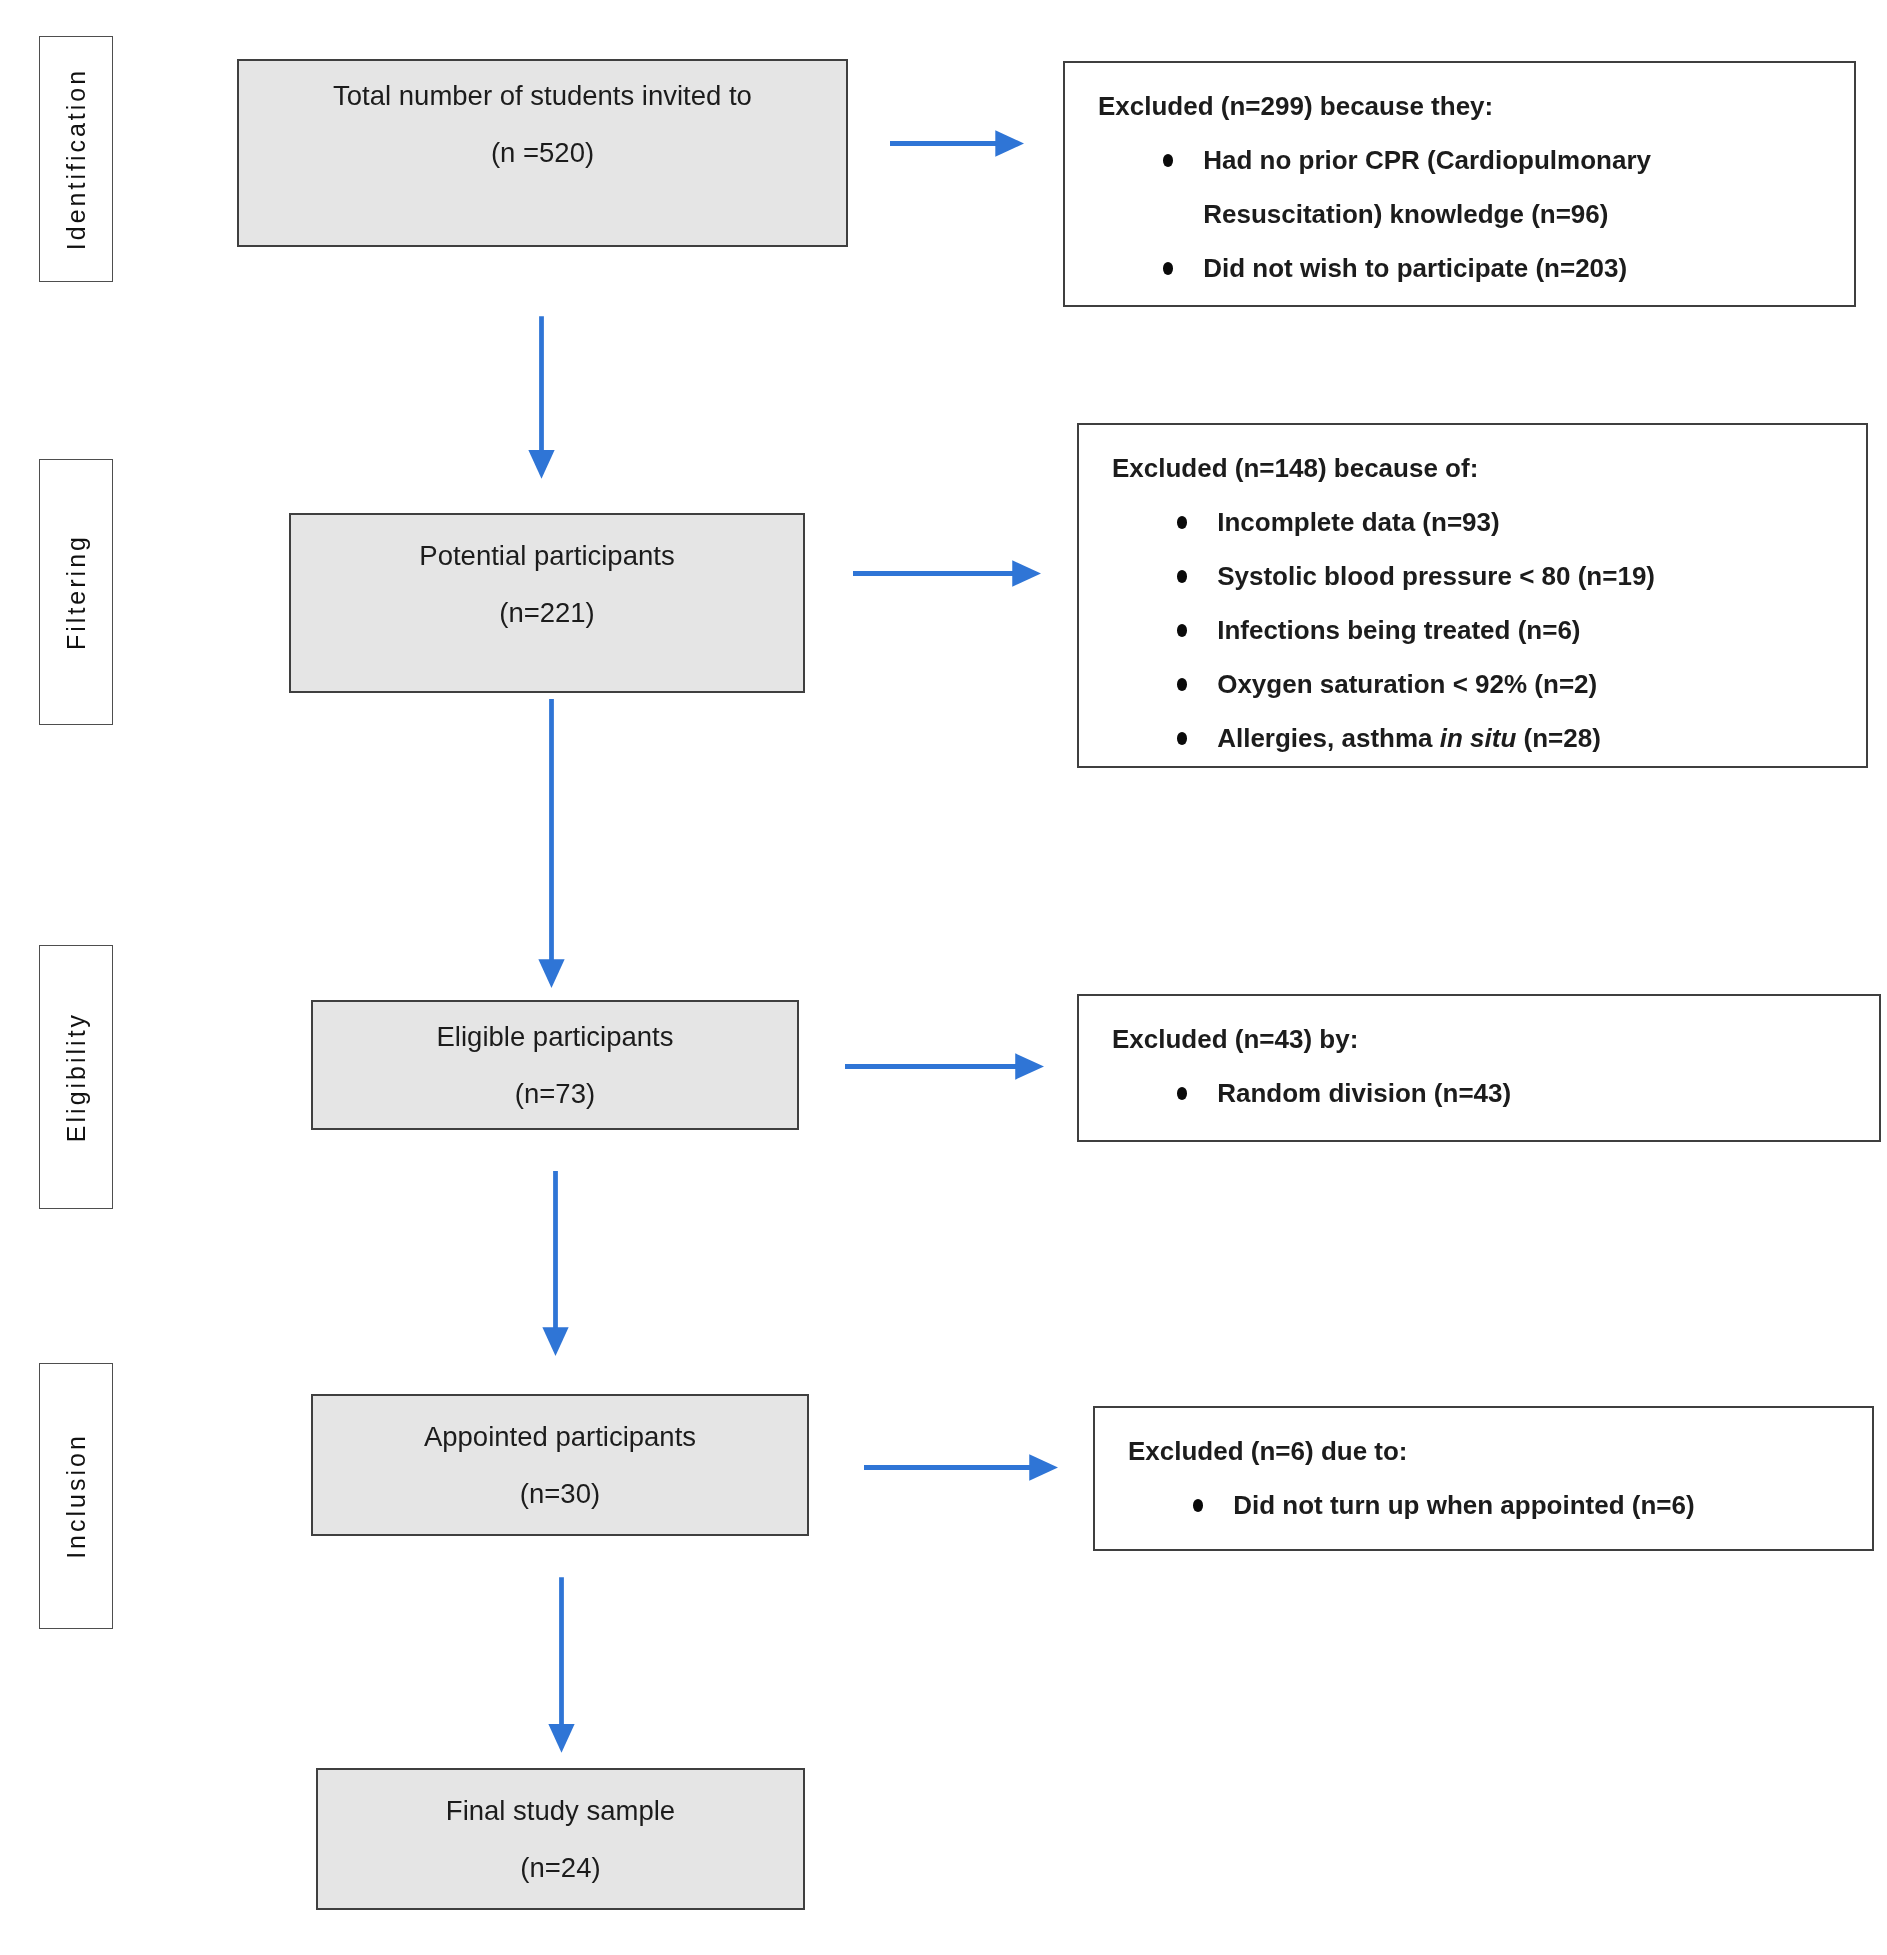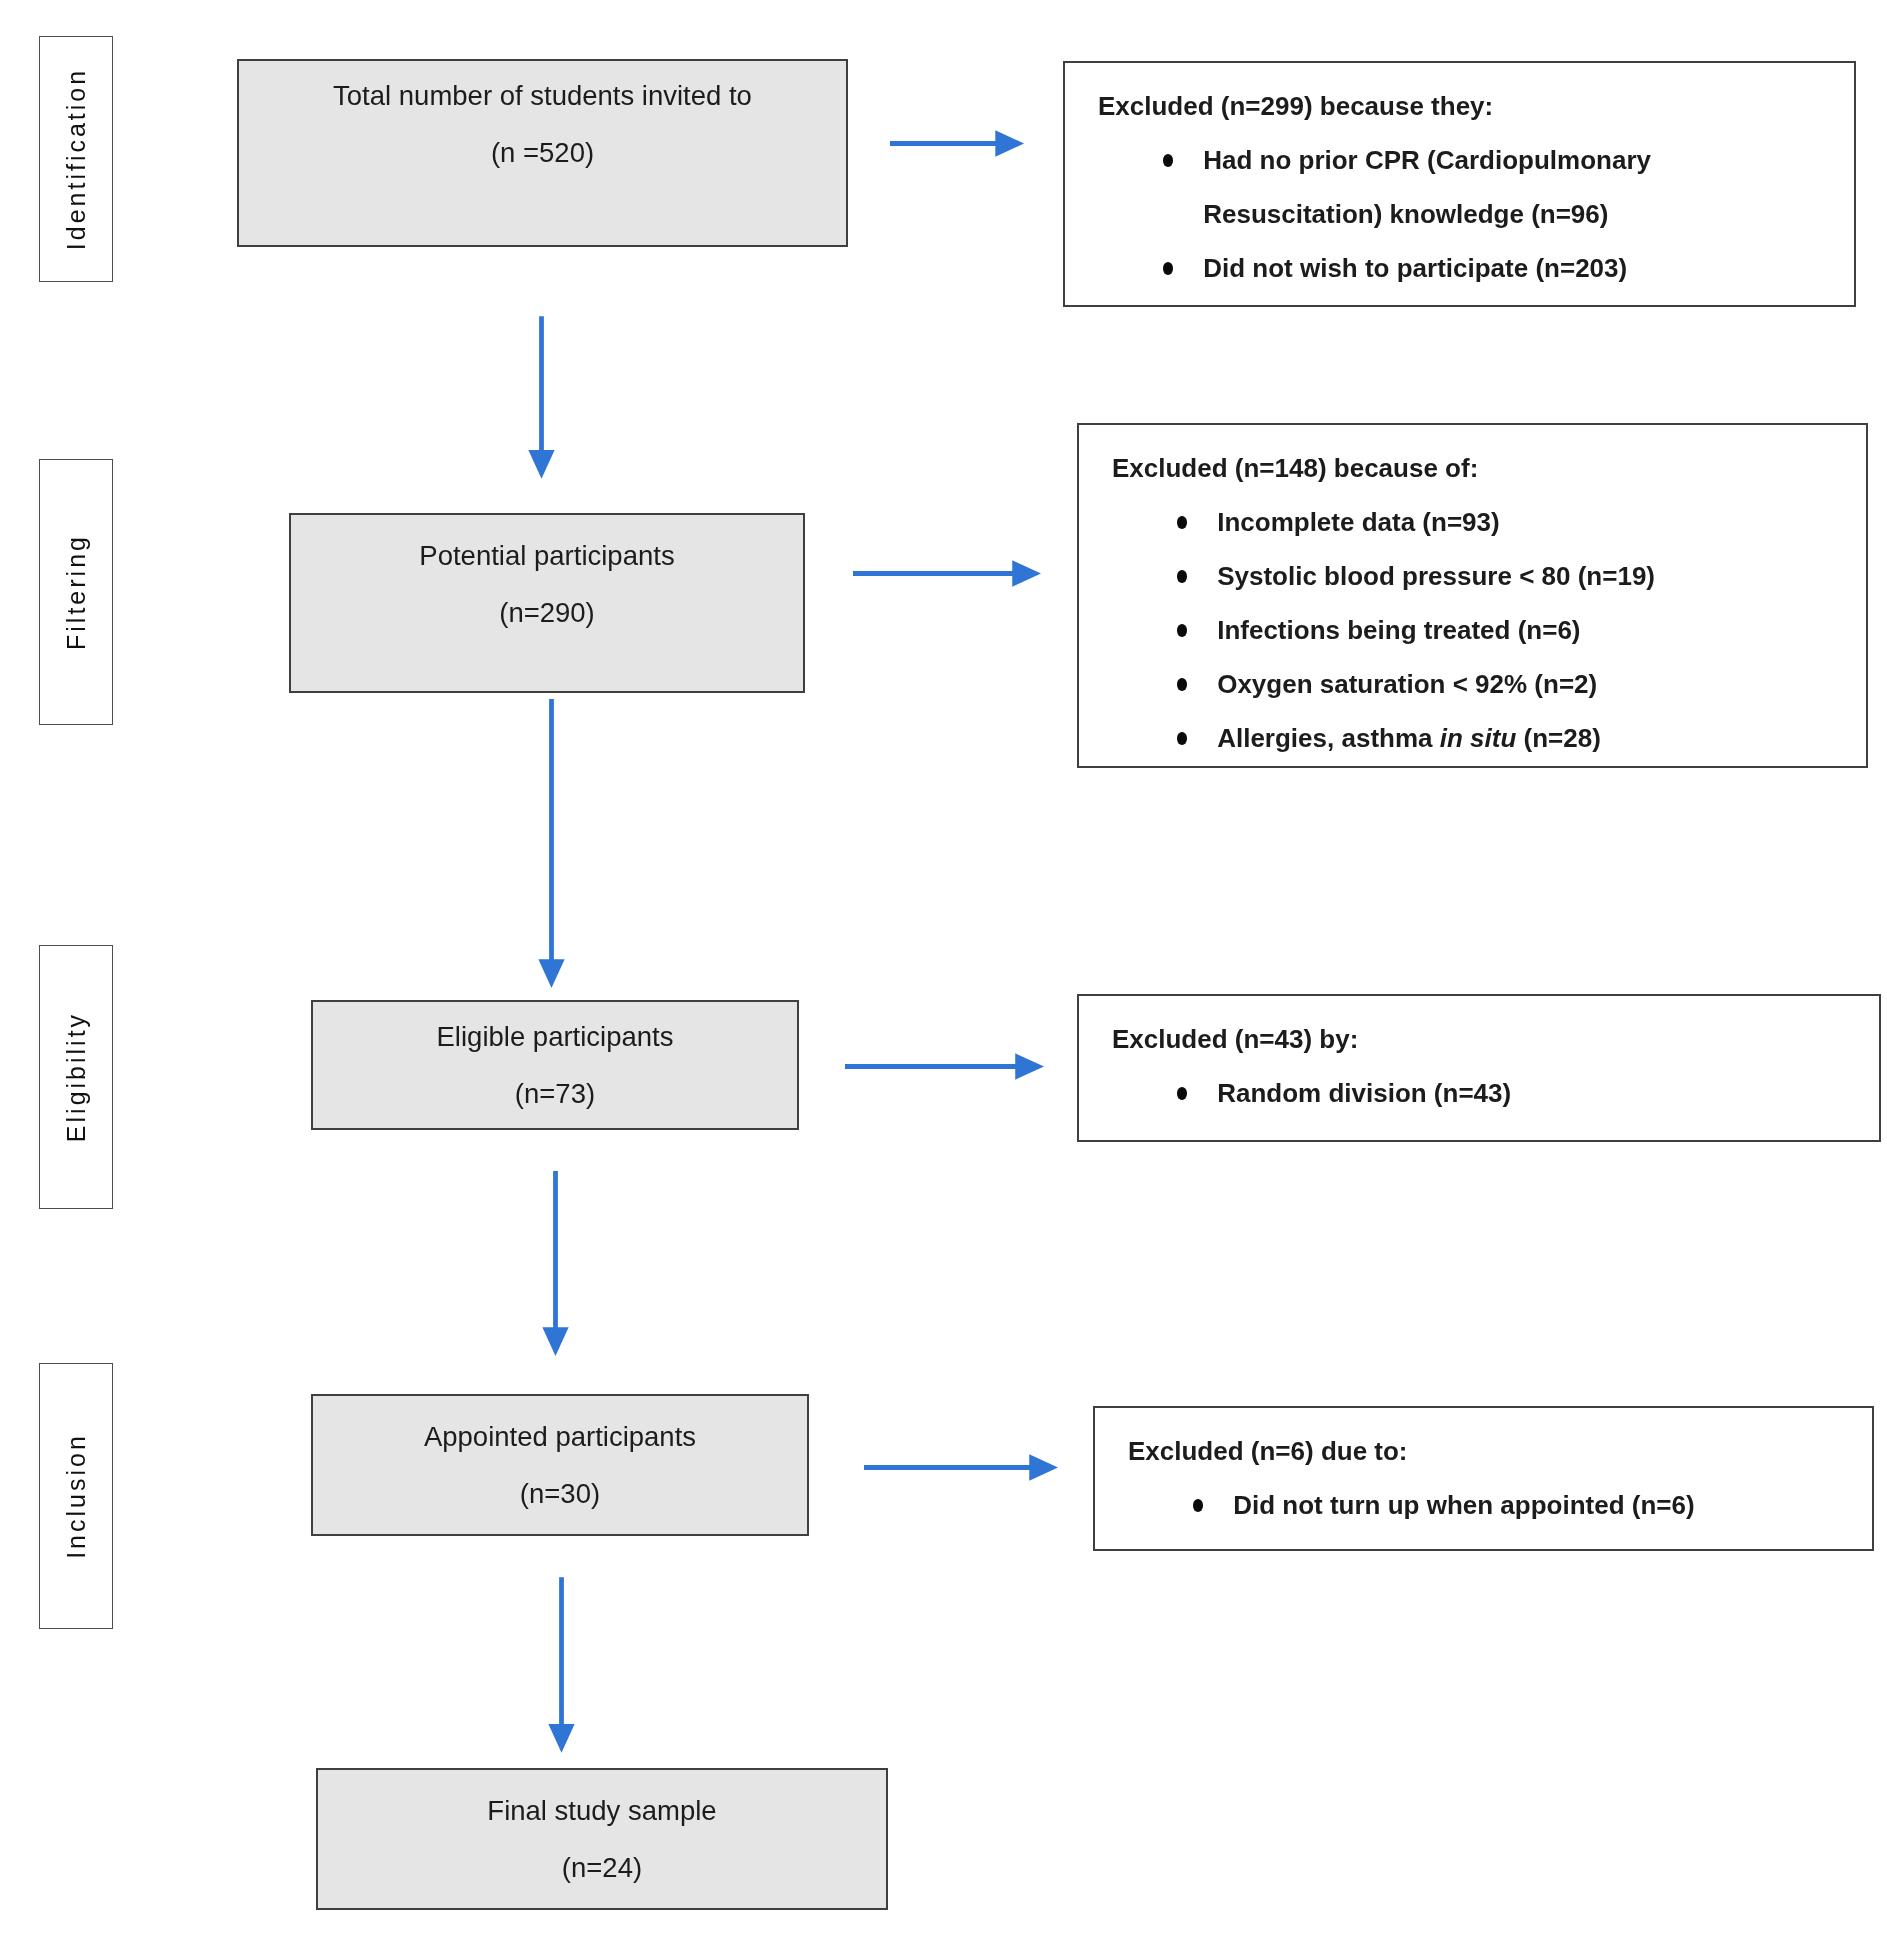--- a/index.html
+++ b/index.html
@@ -94,34 +94,34 @@
     <span class="stage-text">Inclusion</span>
   </div>
 
   <div class="mainbox pad-top-sm" style="left:237px;top:59px;width:611px;height:188px">
     <div class="box-line">Total number of students invited to</div>
     <div class="box-line">(n =520)</div>
   </div>
 
   <div class="mainbox pad-top-md" style="left:289px;top:513px;width:516px;height:180px">
     <div class="box-line">Potential participants</div>
-    <div class="box-line">(n=290)</div>
+    <div class="box-line">(n=221)</div>
   </div>
 
   <div class="mainbox pad-top-sm" style="left:311px;top:1000px;width:488px;height:130px">
     <div class="box-line">Eligible participants</div>
     <div class="box-line">(n=73)</div>
   </div>
 
   <div class="mainbox pad-top-md" style="left:311px;top:1394px;width:498px;height:142px">
     <div class="box-line">Appointed participants</div>
     <div class="box-line">(n=30)</div>
   </div>
 
-  <div class="mainbox pad-top-md" style="left:316px;top:1768px;width:572px;height:142px">
+  <div class="mainbox pad-top-md" style="left:316px;top:1768px;width:489px;height:142px">
     <div class="box-line">Final study sample</div>
     <div class="box-line">(n=24)</div>
   </div>
 
   <div class="exclbox" style="left:1063px;top:61px;width:793px;height:246px">
     <div class="excl-header">Excluded (n=299) because they:</div>
     <div class="bullet-row">
       <span class="bullet-dot"></span>
       <span class="bullet-text">Had no prior CPR (Cardiopulmonary Resuscitation) knowledge (n=96)</span>
     </div>

